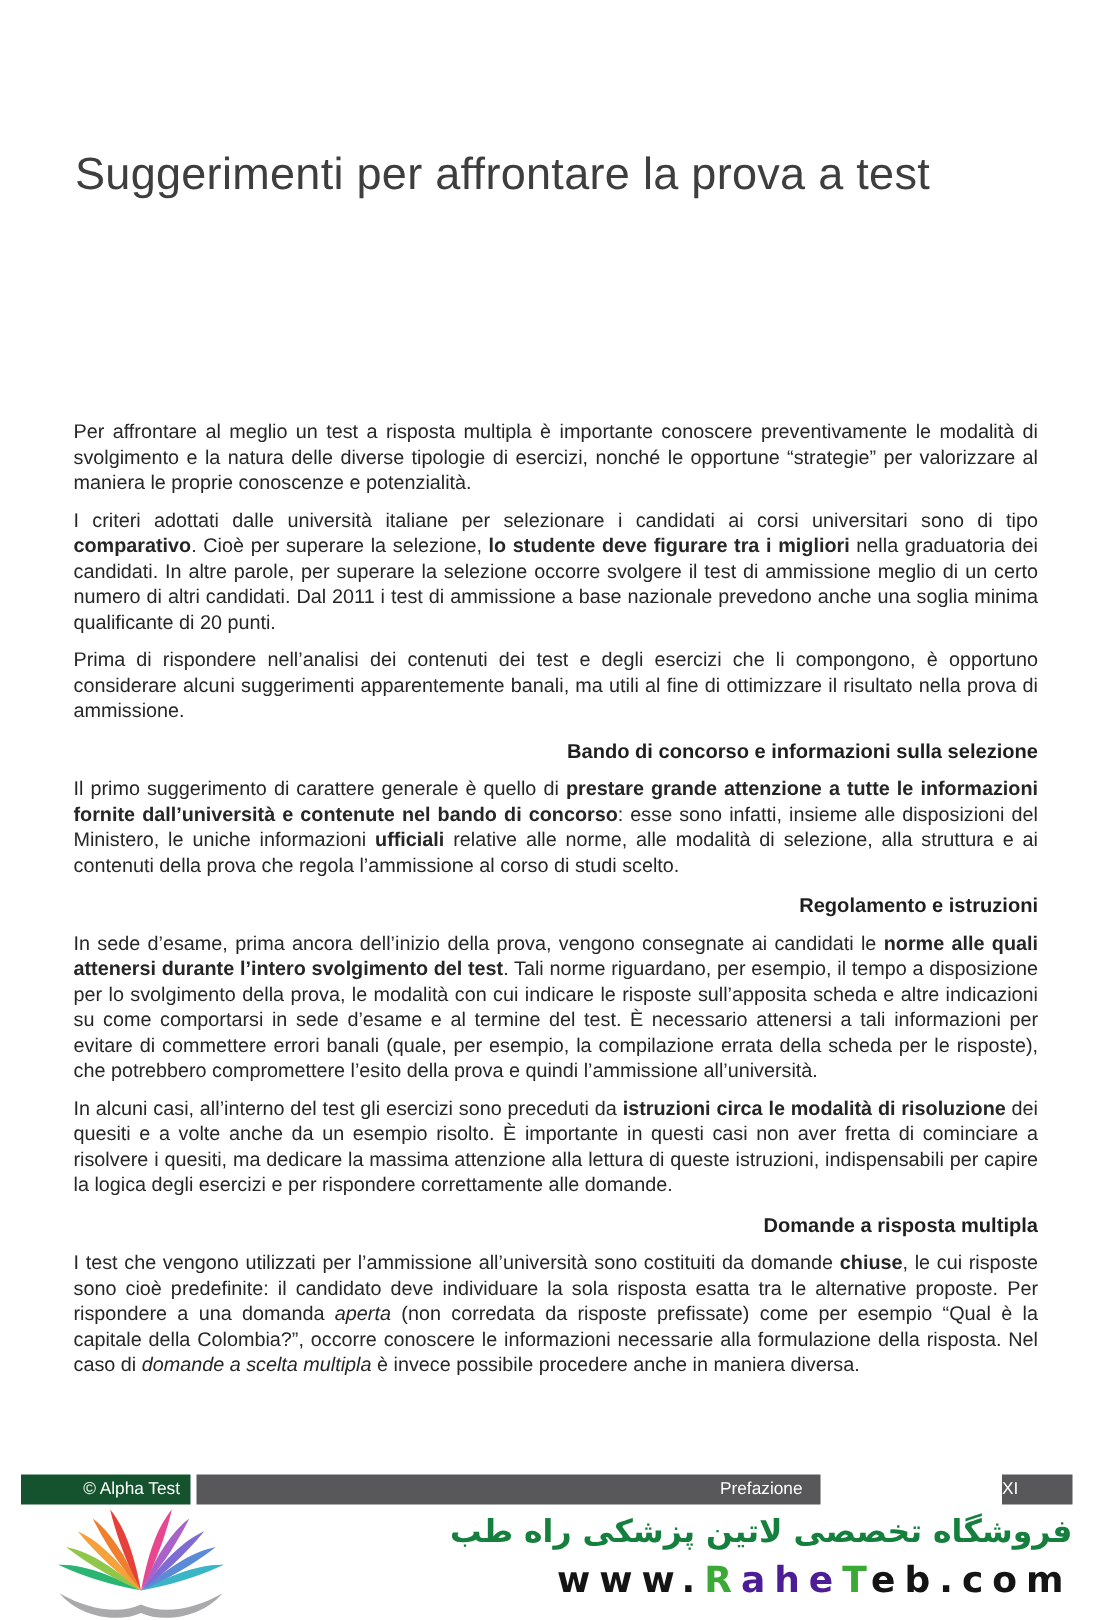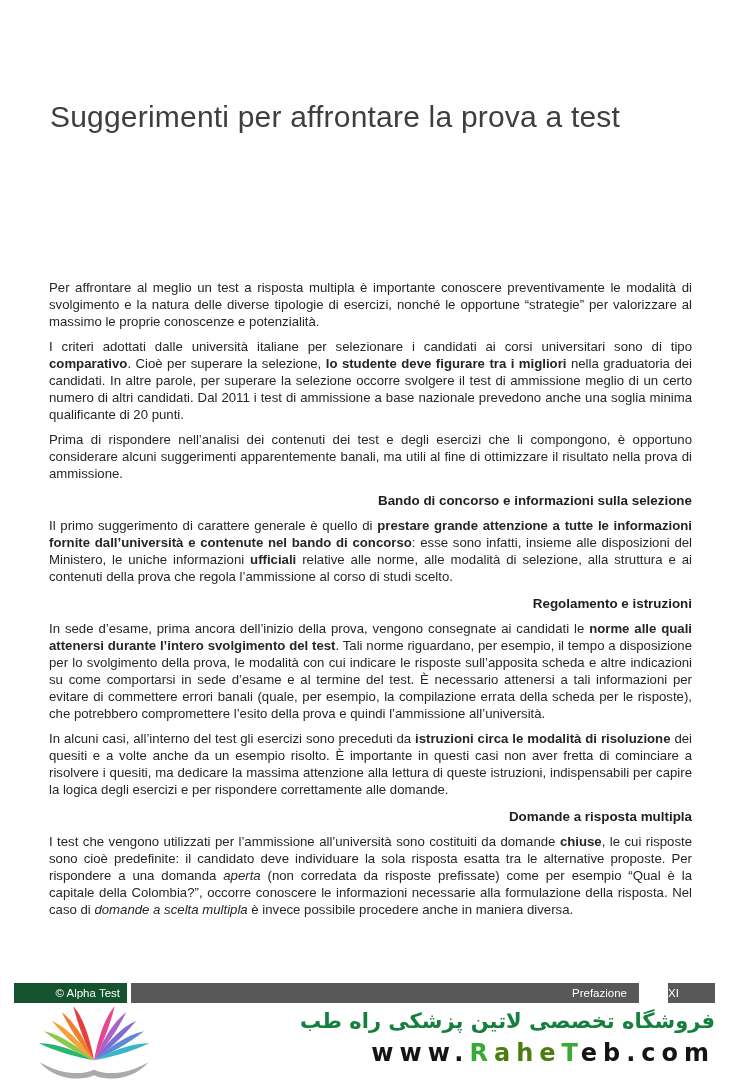--- a/index.html
+++ b/index.html
@@ -28,21 +28,21 @@
   }
   .b{font-weight:bold}
   .i{font-style:italic}
 
   
   .f{
     position:absolute;top:983px;height:20px;line-height:20px;
     color:#ffffff;font-size:11.5px;box-sizing:border-box;
   }
   .f-left{left:14px;width:113px;text-align:right;padding-right:7px;background:#14532d}
-  .f-main{left:131px;width:508px;text-align:right;padding-right:12px;background:#58585a}
+  .f-main{left:131px;width:416px;text-align:right;padding-right:12px;background:#58585a}
   .f-page{left:668px;width:47px;text-align:left;background:#58585a}
 
   
   .logo{position:absolute;left:28px;top:1004px;width:132px;height:75px}
   .wm{position:absolute;right:16px;top:1008px;text-align:right}
   .wm-fa{
     font-family:"DejaVu Sans",sans-serif;direction:rtl;
     font-size:21px;font-weight:700;color:#15803d;line-height:26px;
   }
   .wm-url{
@@ -52,21 +52,21 @@
   }
 </style>
 </head>
 <body>
 
 <div class="page">
 
   <h1 class="page-title">Suggerimenti per affrontare la prova a test</h1>
 
   <main class="page-body">
-      <p><span>Per affrontare al meglio un test a risposta multipla è importante conoscere preventivamente le modalità di svolgimento e la natura delle diverse tipologie di esercizi, nonché le opportune “strategie” per valorizzare al massimo le proprie conoscenze e potenzialità.</span></p>
+      <p><span>Per affrontare al meglio un test a risposta multipla è importante conoscere preventivamente le modalità di svolgimento e la natura delle diverse tipologie di esercizi, nonché le opportune “strategie” per valorizzare al maniera le proprie conoscenze e potenzialità.</span></p>
       <p><span>I criteri adottati dalle università italiane per selezionare i candidati ai corsi universitari sono di tipo </span><span class="b">comparativo</span><span>. Cioè per superare la selezione, </span><span class="b">lo studente deve figurare tra i migliori</span><span> nella graduatoria dei candidati. In altre parole, per superare la selezione occorre svolgere il test di ammissione meglio di un certo numero di altri candidati. Dal 2011 i test di ammissione a base nazionale prevedono anche una soglia minima qualificante di 20 punti.</span></p>
       <p><span>Prima di rispondere nell’analisi dei contenuti dei test e degli esercizi che li compongono, è opportuno considerare alcuni suggerimenti apparentemente banali, ma utili al fine di ottimizzare il risultato nella prova di ammissione.</span></p>
       <h2><span>Bando di concorso e informazioni sulla selezione</span></h2>
       <p><span>Il primo suggerimento di carattere generale è quello di </span><span class="b">prestare grande attenzione a tutte le informazioni fornite dall’università e contenute nel bando di concorso</span><span>: esse sono infatti, insieme alle disposizioni del Ministero, le uniche informazioni </span><span class="b">ufficiali</span><span> relative alle norme, alle modalità di selezione, alla struttura e ai contenuti della prova che regola l’ammissione al corso di studi scelto.</span></p>
       <h2><span>Regolamento e istruzioni</span></h2>
       <p><span>In sede d’esame, prima ancora dell’inizio della prova, vengono consegnate ai candidati le </span><span class="b">norme alle quali attenersi durante l’intero svolgimento del test</span><span>. Tali norme riguardano, per esempio, il tempo a disposizione per lo svolgimento della prova, le modalità con cui indicare le risposte sull’apposita scheda e altre indicazioni su come comportarsi in sede d’esame e al termine del test. È necessario attenersi a tali informazioni per evitare di commettere errori banali (quale, per esempio, la compilazione errata della scheda per le risposte), che potrebbero compromettere l’esito della prova e quindi l’ammissione all’università.</span></p>
       <p><span>In alcuni casi, all’interno del test gli esercizi sono preceduti da </span><span class="b">istruzioni circa le modalità di risoluzione</span><span> dei quesiti e a volte anche da un esempio risolto. È importante in questi casi non aver fretta di cominciare a risolvere i quesiti, ma dedicare la massima attenzione alla lettura di queste istruzioni, indispensabili per capire la logica degli esercizi e per rispondere correttamente alle domande.</span></p>
       <h2><span>Domande a risposta multipla</span></h2>
       <p><span>I test che vengono utilizzati per l’ammissione all’università sono costituiti da domande </span><span class="b">chiuse</span><span>, le cui risposte sono cioè predefinite: il candidato deve individuare la sola risposta esatta tra le alternative proposte. Per rispondere a una domanda </span><span class="i">aperta</span><span> (non corredata da risposte prefissate) come per esempio “Qual è la capitale della Colombia?”, occorre conoscere le informazioni necessarie alla formulazione della risposta. Nel caso di </span><span class="i">domande a scelta multipla</span><span> è invece possibile procedere anche in maniera diversa.</span></p>
     </main>
@@ -86,16 +86,16 @@
 
     <path transform="rotate(-4 65 60)" d="M65,60 C 84,52 106,44 125,46 C 104,54 84,58 65,60 Z" fill="#3ab5c6"></path>
     <path transform="rotate(-17 65 60)" d="M65,60 C 84,52 106,44 125,46 C 104,54 84,58 65,60 Z" fill="#5b8ad6"></path>
     <path transform="rotate(-30 65 60)" d="M65,60 C 84,52 106,44 125,46 C 104,54 84,58 65,60 Z" fill="#7e6bd3"></path>
     <path transform="rotate(-43 65 60)" d="M65,60 C 84,52 106,44 125,46 C 104,54 84,58 65,60 Z" fill="#a862c9"></path>
     <path transform="rotate(-56 65 60)" d="M65,60 C 84,52 106,44 125,46 C 104,54 84,58 65,60 Z" fill="#e8468f"></path>
   </svg>
 
   <div class="wm">
     <div class="wm-fa" dir="rtl">فروشگاه تخصصی لاتین پزشکی  راه طب</div>
-    <div class="wm-url"><span style="color: rgb(20, 20, 20); margin-left: 39px;">www.</span><span style="color: rgb(58, 169, 53);">R</span><span style="color: #4d7c0f;">ahe</span><span style="color: rgb(58, 169, 53);">T</span><span style="color: rgb(20, 20, 20);">eb.com</span></div>
+    <div class="wm-url"><span style="color: rgb(20, 20, 20); margin-left: 39px;">www.</span><span style="color: rgb(58, 169, 53);">R</span><span style="color: #4c1d95;">ahe</span><span style="color: rgb(58, 169, 53);">T</span><span style="color: rgb(20, 20, 20);">eb.com</span></div>
   </div>
 
 </div>
 
 </body></html>

